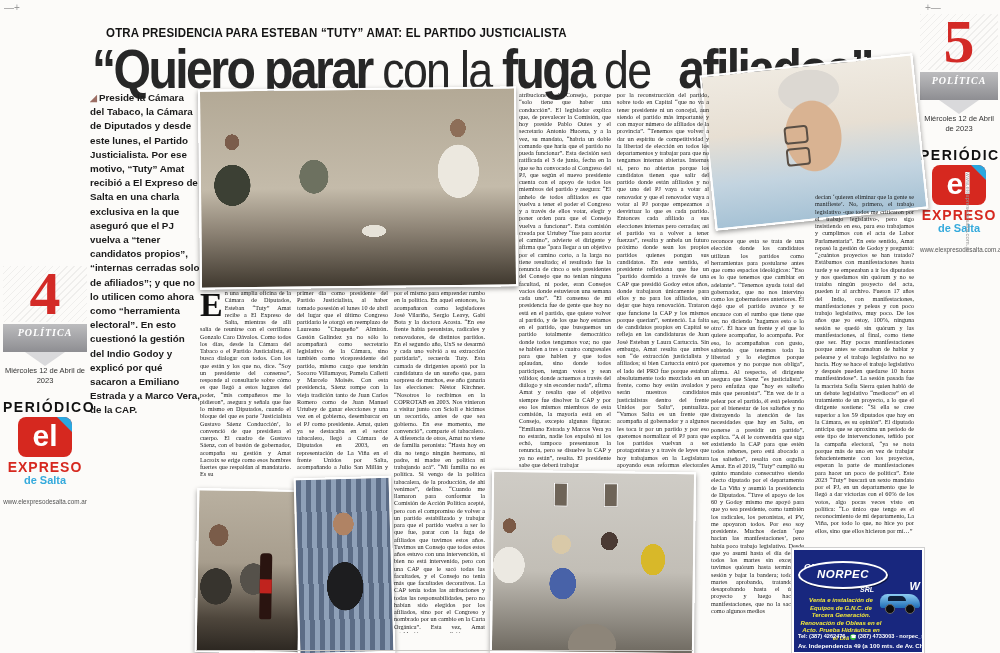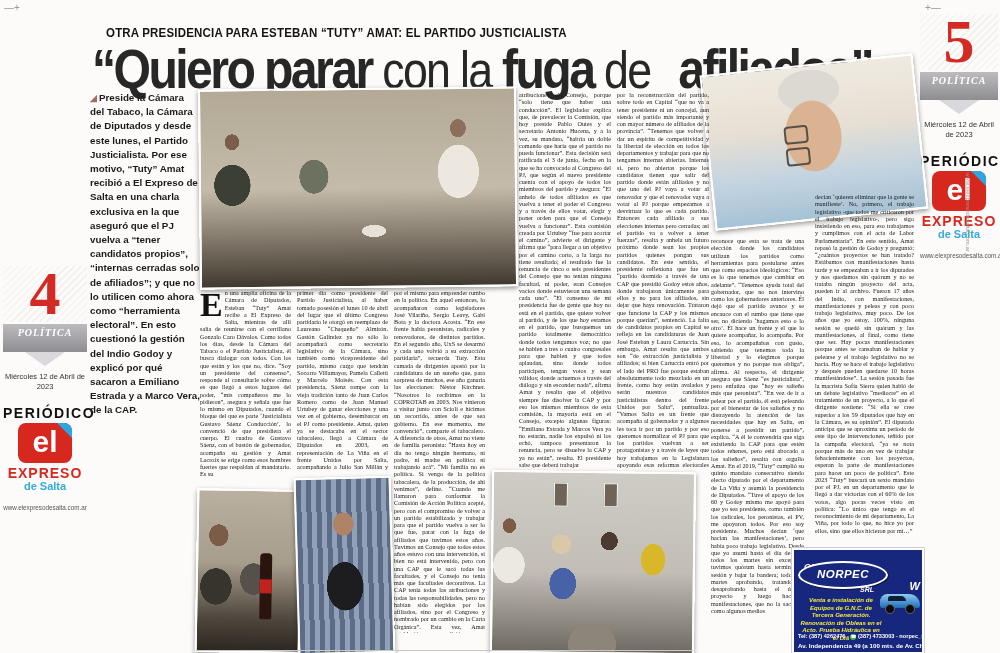--- a/index.html
+++ b/index.html
@@ -78,21 +78,21 @@
   .frame1{left:60px}.frame2{left:110px}
   .rule{position:absolute;background:#c9c7c3;}
   
   .sb{position:absolute;width:84px;text-align:center;font-family:"Liberation Sans",sans-serif;}
   .sb-num{font:bold 62px/0.9 "Liberation Serif",serif;color:#d32a26;
           background:repeating-linear-gradient(135deg,rgba(0,0,0,.05) 0 1px,rgba(0,0,0,0) 1px 5px);}
   .sb-band{margin-top:2px;height:28px;background:linear-gradient(180deg,#bcbcbe,#8e8e92);
            color:#fff;font:bold italic 10px/17px "Liberation Serif",serif;letter-spacing:1px;}
   .sb-tri{width:0;height:0;margin:0 auto;border-left:20px solid rgba(0,0,0,0);
           border-right:20px solid rgba(0,0,0,0);border-top:14px solid #d9d9db;}
-  .sb-date{margin-top:6px;font-size:7.5px;line-height:1.3;color:#333;}
+  .sb-date{font-size:7.5px;line-height:1.3;color:#333;}
   .sb-periodico{margin-top:14px;font-weight:bold;font-size:14px;letter-spacing:1.5px;color:#111;}
   .sb-el{position:relative;width:54px;height:40px;margin:2px auto 0;background:#d6281f;border-radius:8px;
          color:#fff;font:bold 30px/38px "Liberation Sans",sans-serif;}
   .sb-el::after{content:"";position:absolute;top:0;right:0;width:0;height:0;
          border-top:15px solid #2aa7e0;border-left:15px solid rgba(0,0,0,0);border-radius:0 8px 0 0;}
   .sb-expreso{margin-top:2px;font-weight:bold;font-size:14px;letter-spacing:1px;color:#d6281f;}
   .sb-desalta{font-weight:bold;font-size:11px;color:#35aadc;margin-top:-1px;}
   .sb-site{margin-top:12px;font-size:6.3px;color:#555;}
   .vert-site{position:absolute;right:-30px;top:195px;transform:rotate(90deg);
              font:6px "Liberation Sans",sans-serif;color:#999;width:120px;}

